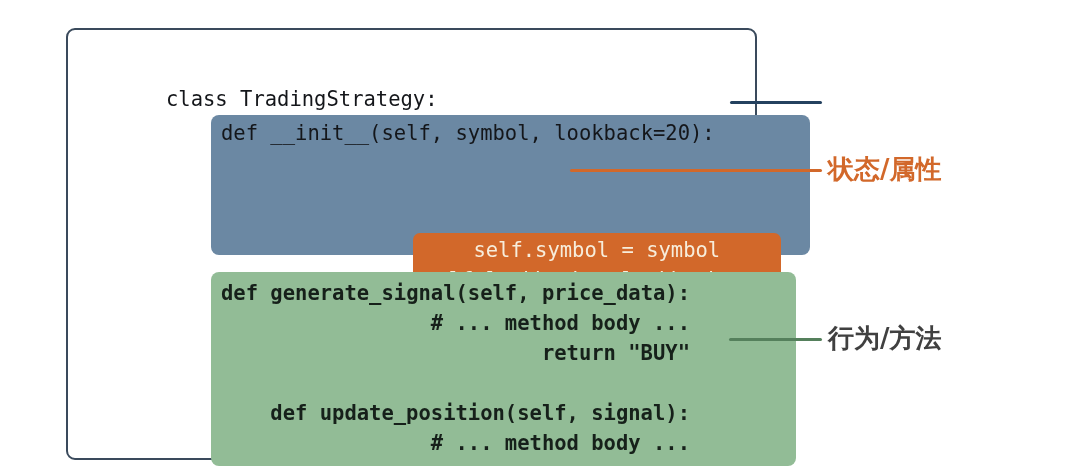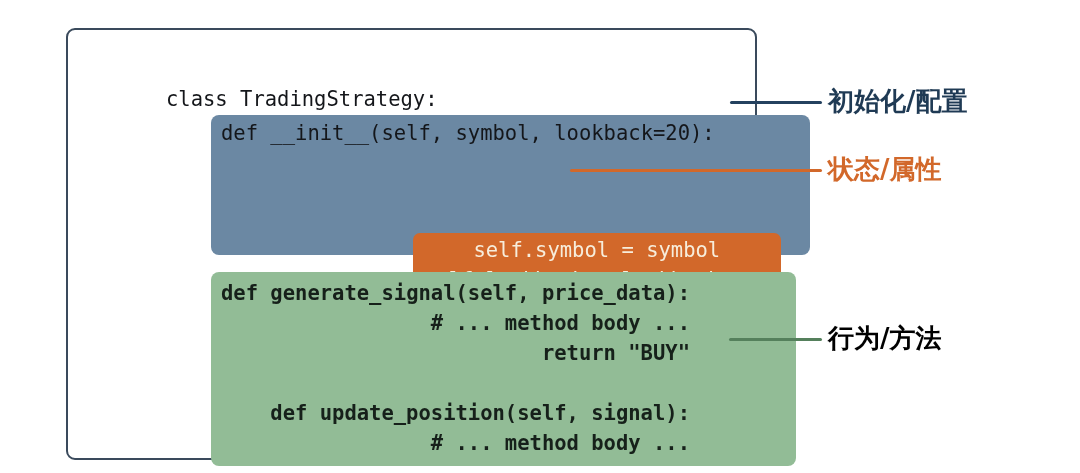--- a/index.html
+++ b/index.html
@@ -95,21 +95,21 @@
   .label{
     position:absolute;
     font-family:"DejaVu Sans","Liberation Sans",sans-serif;
     font-weight:bold;
     font-size:26px;
     line-height:30px;
     white-space:nowrap;
   }
   .label-init   { left:828px; top:86px;  color:#1f3a54; }
   .label-state  { left:828px; top:154px; color:#d2682a; }
-  .label-methods{ left:828px; top:323px; color:#000000; }
+  .label-methods{ left:828px; top:323px; color:#404040; }
 </style>
 </head>
 <body>
 
 <div id="stage">
 
   <div class="outer-box">
 
     <div class="code class-line">class TradingStrategy:</div>
 
@@ -131,19 +131,18 @@
 def update_position(self, signal):
     # ... method body ...</div>
     </div>
 
   </div>
 
   <div class="leader leader-init"></div>
   <div class="leader leader-state"></div>
   <div class="leader leader-methods"></div>
 
-  <div class="label label-init">初始化/配置</div>
 
   <div class="label label-state">状态/属性</div>
 
   <div class="label label-methods">行为/方法</div>
 
 </div>
 
 </body></html>

